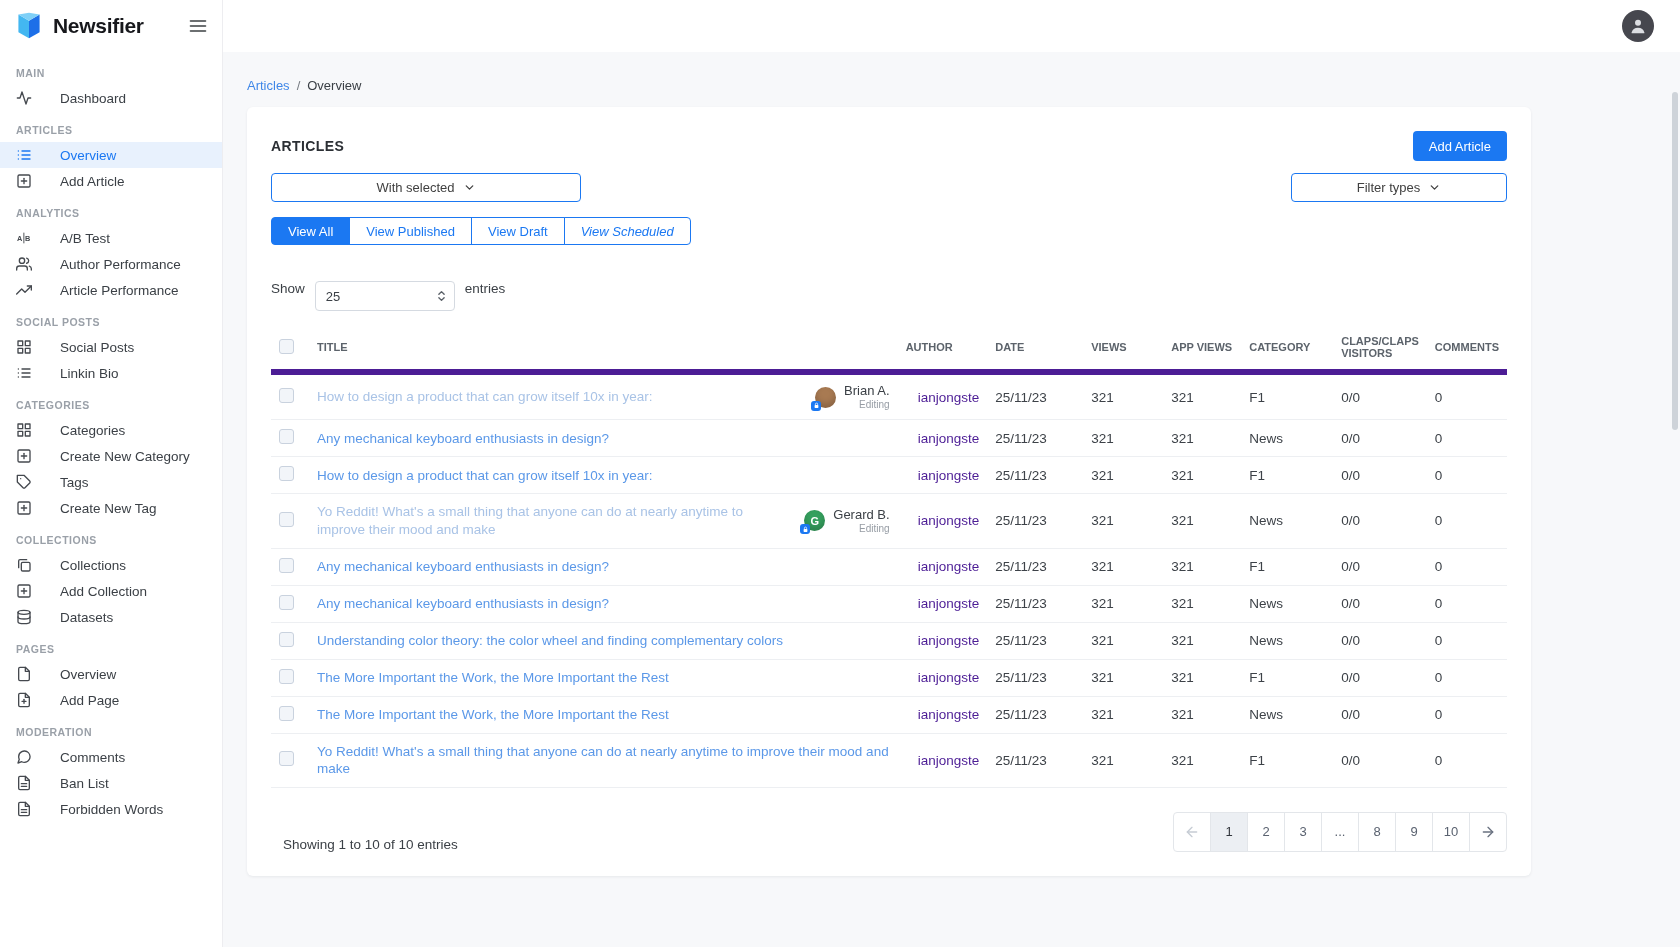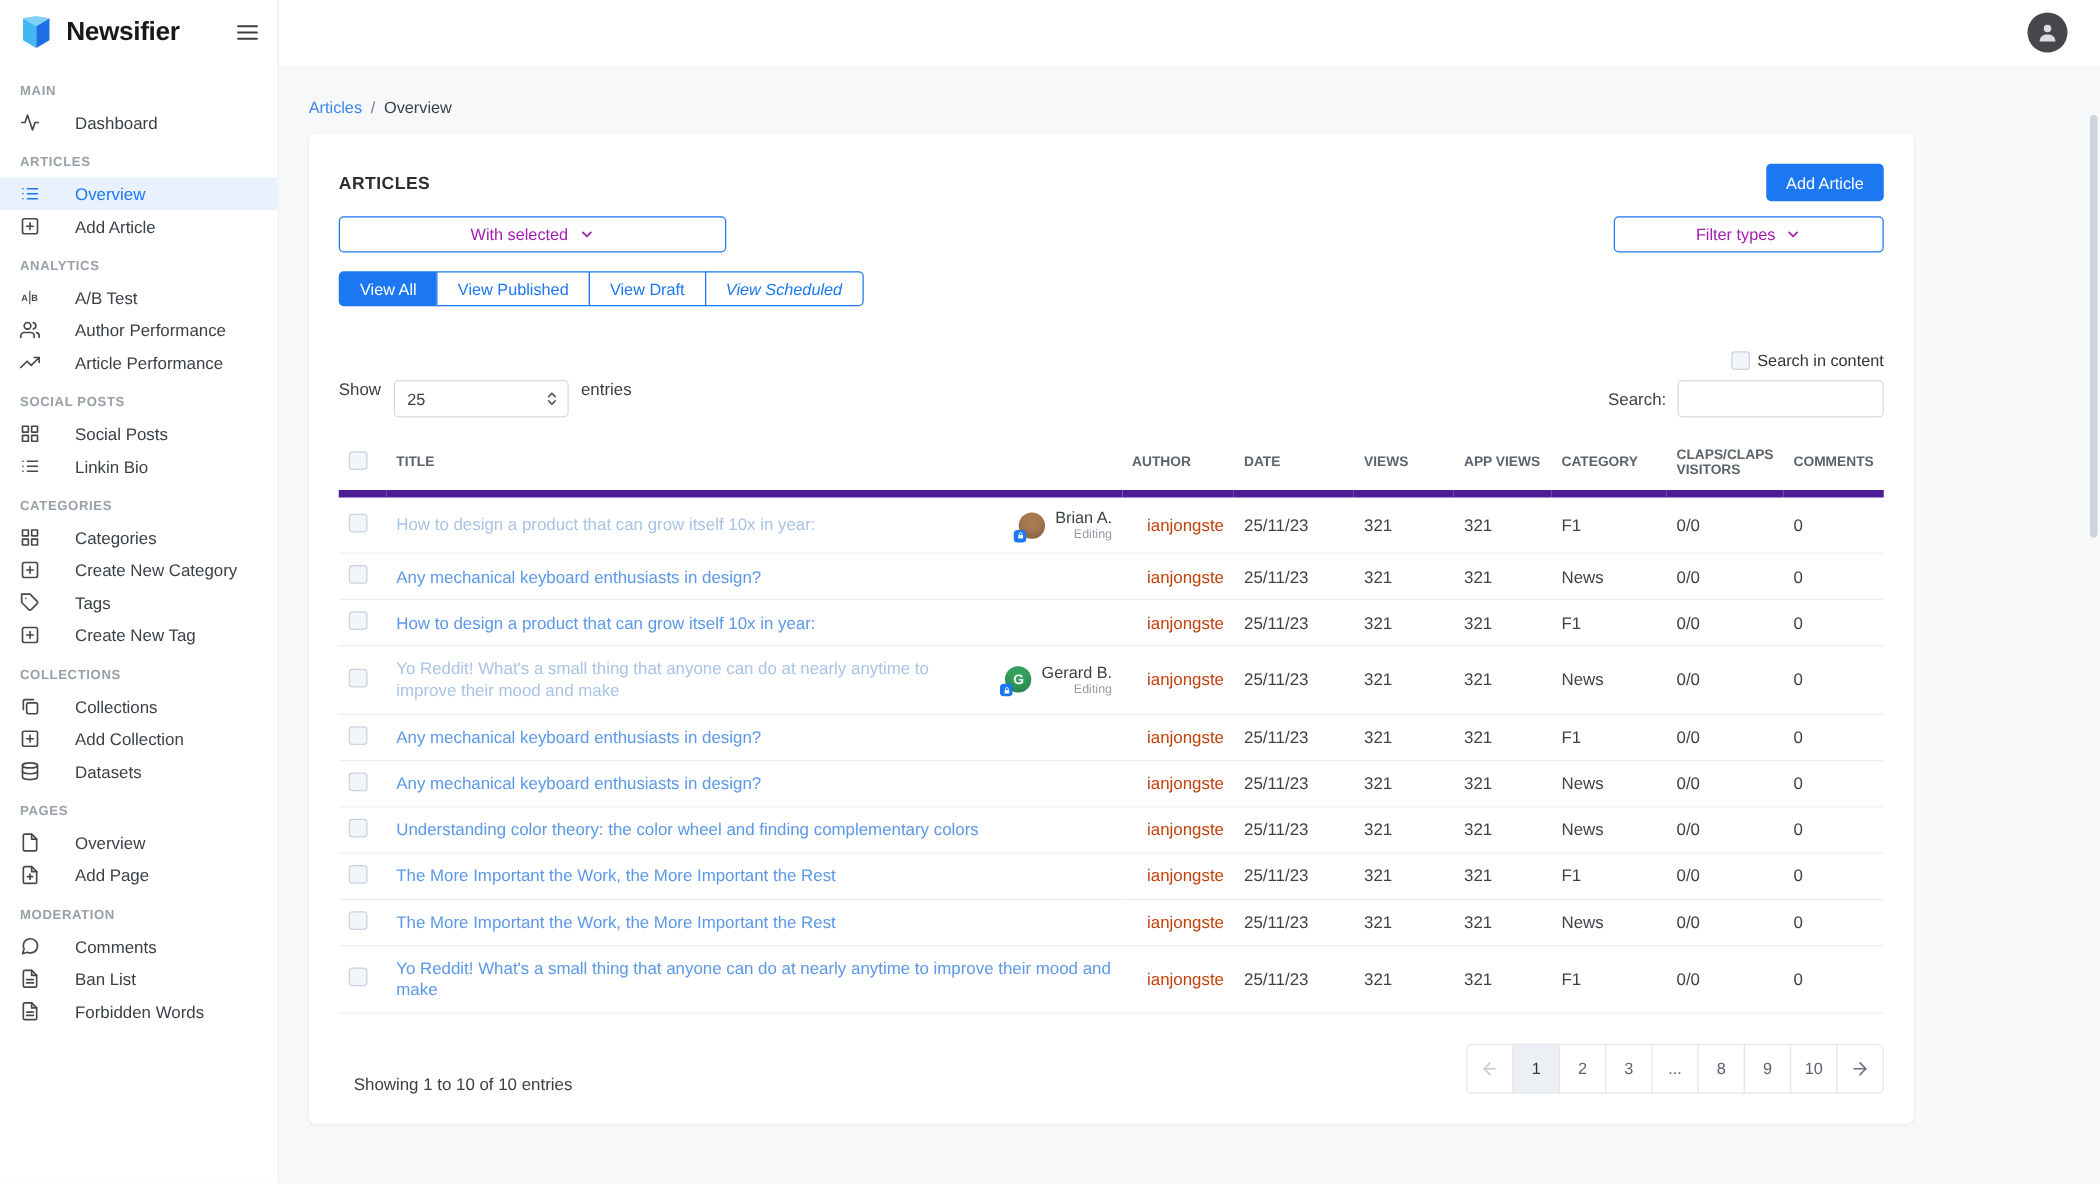--- a/index.html
+++ b/index.html
@@ -35,21 +35,21 @@
   .breadcrumb .crumb-sep { color:#777c82; }
   .breadcrumb .crumb-current { color:#3b4046; }
 
   .card { background:#fff; width:1284px; border-radius:6px; box-shadow:0 1px 3px rgba(16,24,40,.07); padding:24px; }
 
   .card-head { display:flex; justify-content:space-between; align-items:center; }
   .card-title { font-size:14px; font-weight:700; color:#2b2f34; letter-spacing:.4px; }
   .btn-primary { background:#1b78f2; color:#fff; border:none; border-radius:4px; font-size:13px; font-family:inherit; padding:0 16px; height:30px; cursor:pointer; }
 
   .filters-row { display:flex; justify-content:space-between; margin-top:12px; }
-  .btn-outline { background:#fff; border:1px solid #1b78f2; color:#a21caf; border-radius:4px; font-size:13px; font-family:inherit; height:29px; display:inline-flex; align-items:center; justify-content:center; gap:8px; cursor:pointer; }
+  .btn-outline { background:#fff; border:1px solid #1b78f2; color:#404040; border-radius:4px; font-size:13px; font-family:inherit; height:29px; display:inline-flex; align-items:center; justify-content:center; gap:8px; cursor:pointer; }
   .btn-with-selected { width:310px; }
   .btn-filter-types { width:216px; }
   .btn-outline svg { width:13px; height:13px; }
 
   .tabs { display:inline-flex; margin-top:15px; }
   .tab { border:1px solid #1b78f2; background:#fff; color:#1b78f2; font-size:13px; font-family:inherit; height:28px; padding:0 16px; display:flex; align-items:center; cursor:pointer; margin-left:-1px; }
   .tab:first-child { border-radius:4px 0 0 4px; margin-left:0; }
   .tab:last-child { border-radius:0 4px 4px 0;font-style:italic; }
   .tab.active { background:#1b78f2; color:#fff; }
 
@@ -65,21 +65,21 @@
   .search-row input[type=text] { width:165px; height:30px; border:1px solid #d5dae1; border-radius:4px; padding:0 8px; font-size:13px; font-family:inherit; color:#3b4046; }
   input[type=checkbox].cb { appearance:none; -webkit-appearance:none; width:15px; height:15px; border:1px solid #c9d2de; border-radius:3px; background:#f2f5f9; cursor:pointer; }
 
   
   table.articles { width:100%; border-collapse:collapse; margin-top:14px; }
   table.articles th { font-size:11px; font-weight:700; color:#5c636b; text-align:left; padding:10px 8px; border-bottom:6px solid #4c1d95; vertical-align:middle; }
   table.articles td { font-size:13.5px; color:#3d4248; padding:9px 8px; border-bottom:1px solid #edeff2; vertical-align:middle; }
   .title-cell { display:flex; align-items:center; justify-content:space-between; gap:14px; }
   .row-title { color:#5b98e8; cursor:pointer; line-height:1.3; }
   tr.dimmed .row-title { color:#a9c3e6; }
-  .author-link { color:#c2410c; cursor:pointer;margin-left:12px; }
+  .author-link { color:#4c1d95; cursor:pointer;margin-left:12px; }
   .editor { display:flex; align-items:center; gap:8px; flex-shrink:0; }
   .editor-avatar { width:21px; height:21px; border-radius:50%; position:relative; flex-shrink:0; display:flex; align-items:center; justify-content:center; color:#fff; font-size:11px; font-weight:700; box-shadow:inset 0 -4px 6px rgba(0,0,0,.18); }
   .lock-badge { position:absolute; left:-4px; bottom:-3px; width:10px; height:10px; border-radius:3px; background:#1b78f2; display:flex; align-items:center; justify-content:center; }
   .lock-badge svg { width:7px; height:7px; }
   .editor-meta { display:flex; flex-direction:column; line-height:1.15;align-items:flex-end; }
   .editor-name { font-size:13px; color:#3b4046; }
   .editor-status { font-size:10px; color:#969ca4; }
 
   
   .table-footer { display:flex; justify-content:space-between; align-items:flex-end; margin-top:24px; padding-left:12px; }
@@ -387,30 +387,20 @@
             <span class="select-wrap">
               <select id="page-size"><option>25</option></select>
               <span class="updown">
                 <svg viewBox="0 0 12 16" fill="none" stroke="currentColor" stroke-width="1.6" stroke-linecap="round" stroke-linejoin="round">
                     <polyline points="3 6 6 3 9 6"></polyline>
                     <polyline points="3 10 6 13 9 10"></polyline>
                   </svg>
               </span>
             </span>
             <span>entries</span>
-          </div>
-          <div class="search-group">
-            <label class="search-content-row">
-              <input type="checkbox" class="cb" style="">
-              <span>Search in content</span>
-            </label>
-            <div class="search-row">
-              <span>Search:</span>
-              <input type="text" style="">
-            </div>
           </div>
         </div>
 
         <table class="articles">
           <colgroup>
             <col style="width:38px">
               <col>
               <col style="width:85px">
               <col style="width:96px">
               <col style="width:80px">

